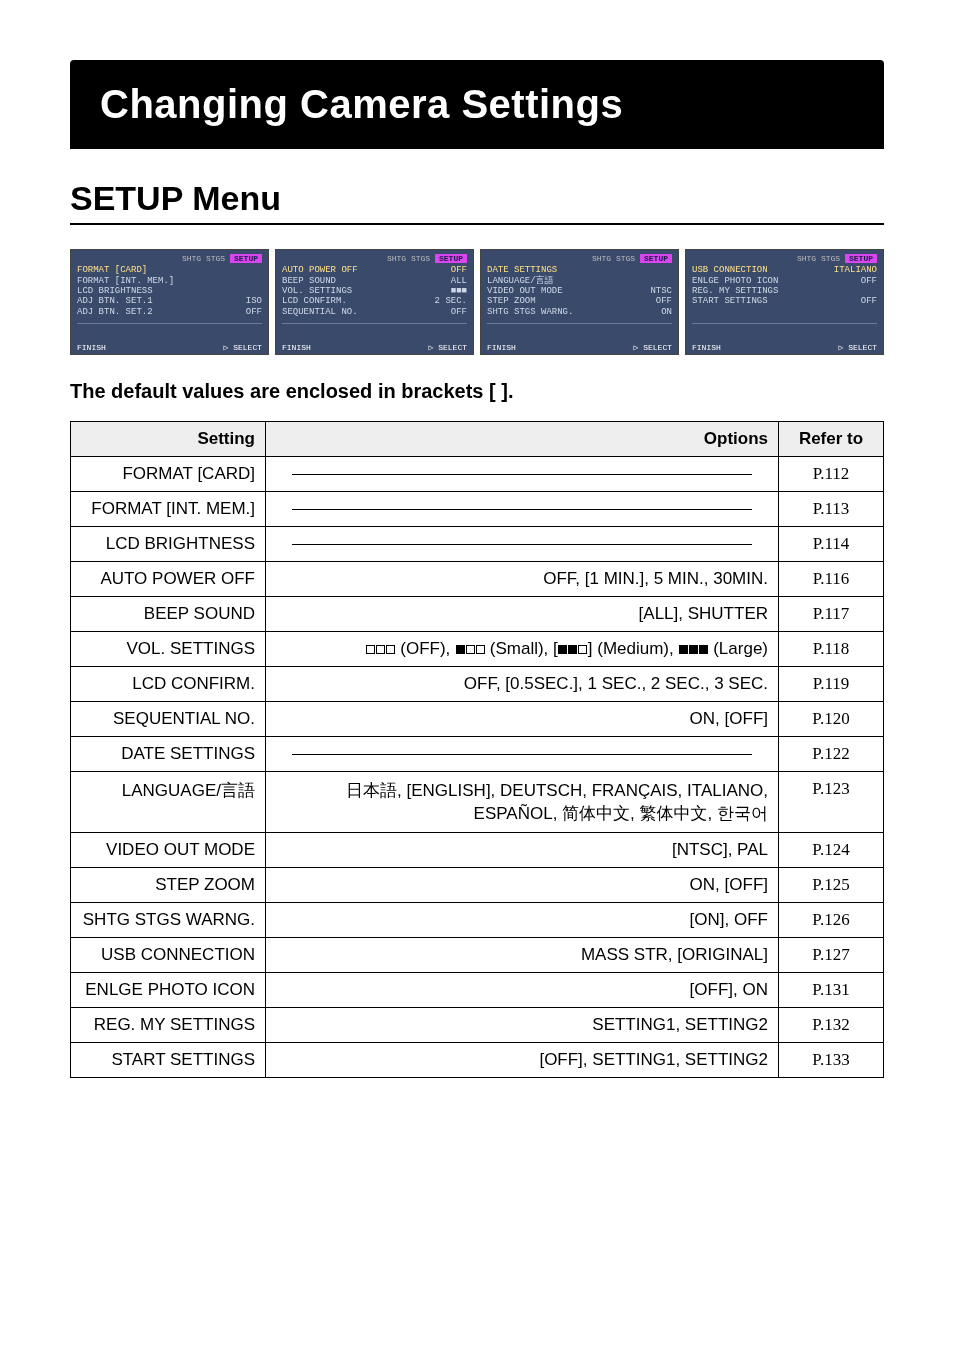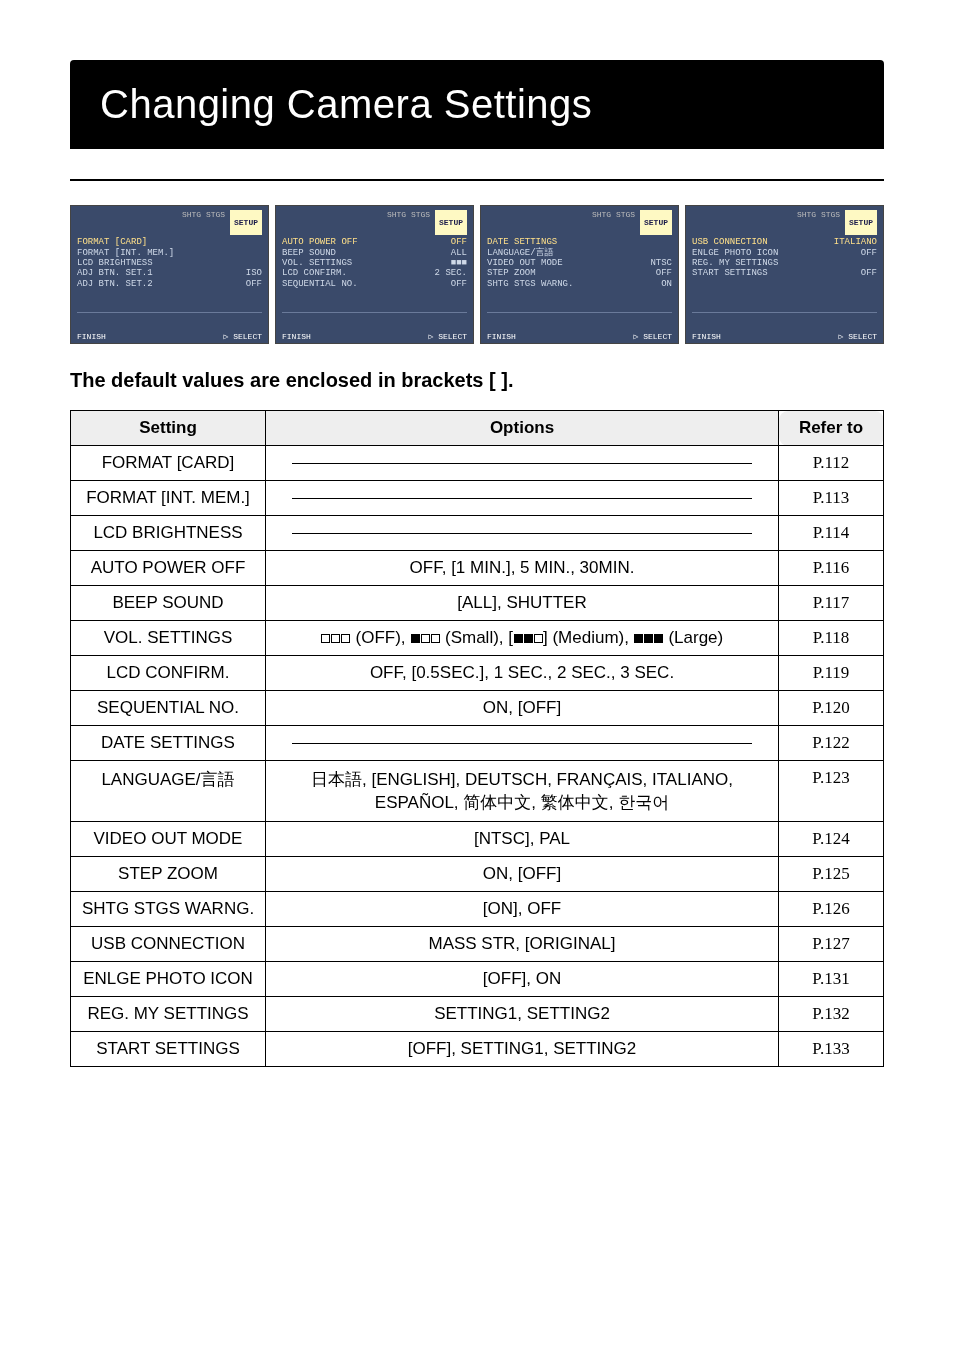--- a/index.html
+++ b/index.html
@@ -16,21 +16,21 @@
     .black-bar {
       background: #000;
       color: #fff;
       padding: 22px 30px;
       margin: 0 0 30px 0;
       border-radius: 4px 4px 0 0;
     }
     .black-bar h1 {
       margin: 0;
       font-size: 40px;
-      font-weight: 400;
+      font-weight: 700;
       letter-spacing: 0.5px;
     }
     h2 {
       font-size: 34px;
       font-weight: 900;
       margin: 0 0 5px 0;
     }
     .underline {
       border-bottom: 2px solid #000;
       margin-bottom: 24px;
@@ -41,42 +41,42 @@
       margin: 0 0 20px 0;
     }
     .screens {
       display: flex;
       gap: 6px;
       margin: 10px 0 25px 0;
     }
     .screen {
       flex: 1;
       background: #3a4a6a;
-      height: 139px;
+      height: 106px;
       border: 1px solid #444;
       font-size: 9px;
       color: #cfd9e8;
       padding: 4px 6px;
       position: relative;
       font-family: "Courier New", monospace;
       line-height: 1.15;
       overflow: hidden;
       text-align: right;
     }
     .screen .topbar {
       display: flex;
       justify-content: flex-end;
       font-size: 8px;
       color: #bbb;
       margin-bottom: 2px;
     }
     .screen .topbar .setup {
-      background: #fef9c3;
+      background: #d946ef;
       color: #1a1a4a;
-      padding: 8px 4px;
+      padding: 0 4px;
       font-weight: bold;
     }
     .screen .item { display: flex; justify-content: space-between; }
     .screen .hl { color: #ffe08a; }
     .screen .botbar {
       position: absolute;
       bottom: 2px; left: 6px; right: 6px;
       display: flex; justify-content: space-between;
       font-size: 8px; color: #fff;
       border-top: 1px solid #6a7a9a;
@@ -88,29 +88,29 @@
       font-weight: bold;
     }
     table {
       border-collapse: collapse;
       width: 100%;
       font-size: 17px;
     }
     th, td {
       border: 1px solid #000;
       padding: 7px 10px;
-      text-align: center;
+      text-align: right;
       vertical-align: top;
     }
     th {
       background: #eee;
       font-weight: bold;
     }
     th:first-child { width: 195px; }
-    th:last-child { width: 105px; text-align: center; border-radius: 9px; }
+    th:last-child { width: 105px; text-align: center; }
     td:last-child { text-align: center; font-family: Liberation Serif, serif; }
     td.lineonly {
       position: relative;
     }
     td.lineonly::after {
       content:"";
       display:block;
       height:1px;
       background:#000;
       width:90%;
@@ -123,20 +123,21 @@
     .box-fill { background:#000; }
   </style>
 </head>
 <body>
 
 <div class="page">
   <div class="black-bar">
     <h1>Changing Camera Settings</h1>
   </div>
 
+  <h2>SETUP Menu</h2>
   <div class="underline"></div>
 
 
   <div class="screens">
     <div class="screen">
       <div class="topbar"><span>SHTG STGS</span>&nbsp;<span class="setup"><span>SETUP</span></span></div>
       <div class="item hl">
           <span>FORMAT [CARD]</span>
           <span></span>
         </div>

